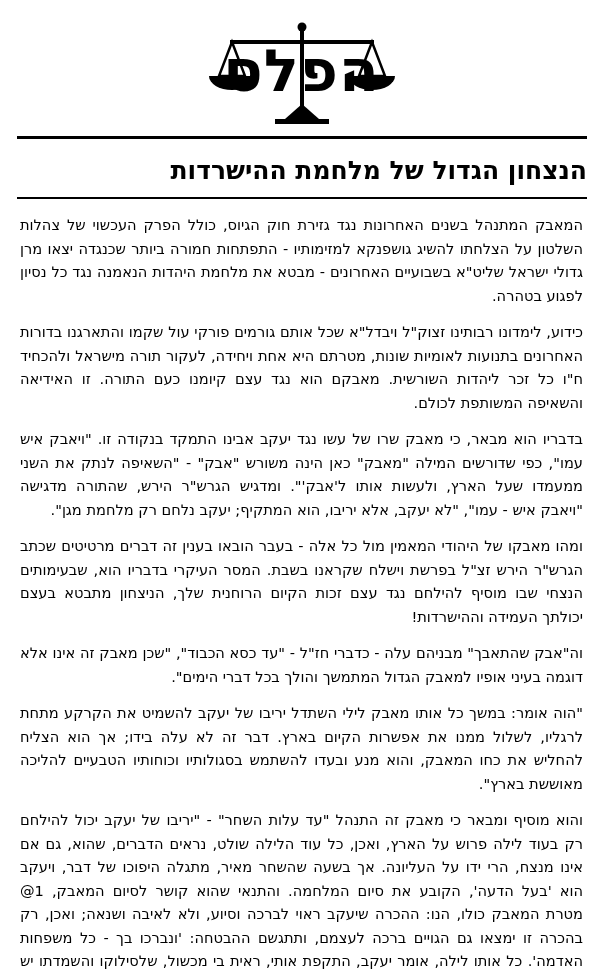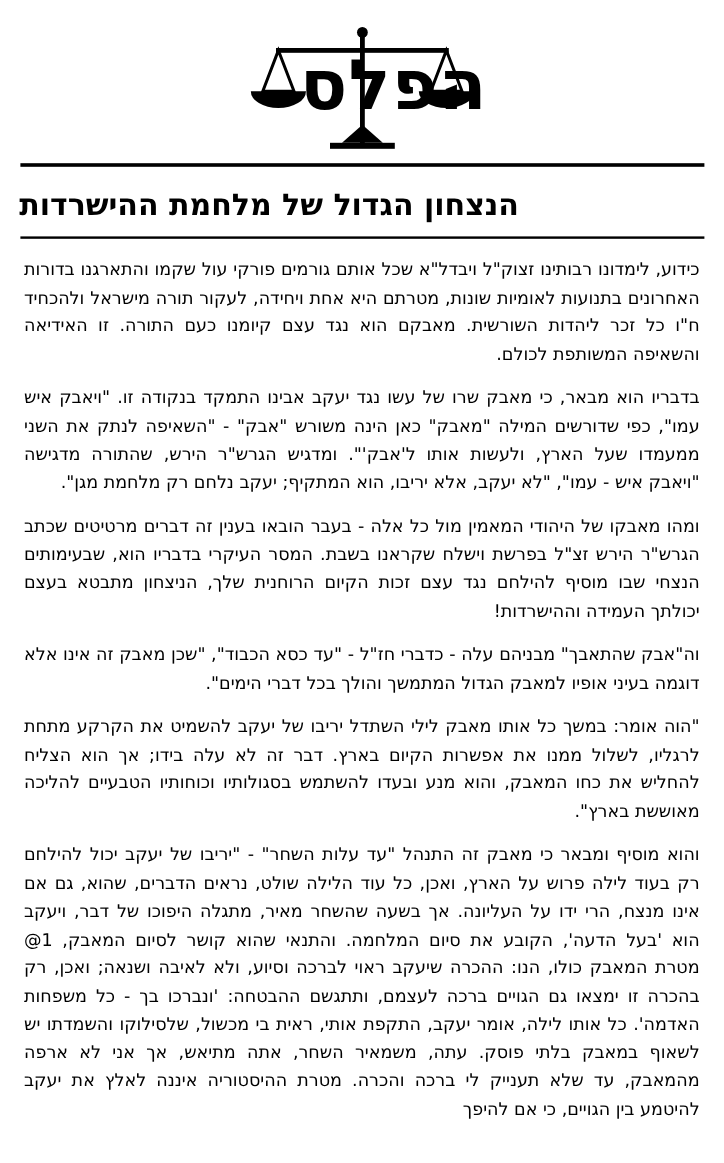--- a/index.html
+++ b/index.html
@@ -33,21 +33,21 @@
   .logo-wrap {
     position: relative;
     width: 210px;
     height: 112px;
   }
   .logo-title {
     position: absolute;
     left: 0;
     right: 0;
     top: 22px;
-    text-align: right;
+    text-align: center;
     font-family: "DejaVu Sans", sans-serif;
     font-weight: bold;
     font-size: 58px;
     line-height: 62px;
     letter-spacing: 1px;
     color: #000000;
     direction: rtl;
   }
   .scale-svg {
     position: absolute;
@@ -57,21 +57,21 @@
   }
   .rule-top {
     margin: 6px auto 0 auto;
     width: 570px;
     height: 3px;
     background: #000000;
   }
   
   .headline {
     direction: rtl;
-    text-align: left;
+    text-align: right;
     font-family: "DejaVu Sans", sans-serif;
     font-weight: bold;
     font-size: 25px;
     line-height: 32px;
     margin-top: 16px;
     margin-bottom: 10px;
     color: #000000;
   }
   .rule-under-headline {
     margin: 0 auto 14px auto;
@@ -128,20 +128,21 @@
       </svg>
       <div class="logo-title">הפלס</div>
     </div>
     <div class="rule-top"></div>
   </div>
 
   <h1 class="headline">הנצחון הגדול של מלחמת ההישרדות</h1>
   <div class="rule-under-headline"></div>
 
   <div class="article">
+    <p>המאבק המתנהל בשנים האחרונות נגד גזירת חוק הגיוס, כולל הפרק העכשוי של צהלות השלטון על הצלחתו להשיג גושפנקא למזימותיו - התפתחות חמורה ביותר שכנגדה יצאו מרן גדולי ישראל שליט"א בשבועיים האחרונים - מבטא את מלחמת היהדות הנאמנה נגד כל נסיון לפגוע בטהרה.</p>
     <p>כידוע, לימדונו רבותינו זצוק"ל ויבדל"א שכל אותם גורמים פורקי עול שקמו והתארגנו בדורות האחרונים בתנועות לאומיות שונות, מטרתם היא אחת ויחידה, לעקור תורה מישראל ולהכחיד ח"ו כל זכר ליהדות השורשית. מאבקם הוא נגד עצם קיומנו כעם התורה. זו האידיאה והשאיפה המשותפת לכולם.</p>
     <p>בדבריו הוא מבאר, כי מאבק שרו של עשו נגד יעקב אבינו התמקד בנקודה זו. "ויאבק איש עמו", כפי שדורשים המילה "מאבק" כאן הינה משורש "אבק" - "השאיפה לנתק את השני ממעמדו שעל הארץ, ולעשות אותו ל'אבק'". ומדגיש הגרש"ר הירש, שהתורה מדגישה "ויאבק איש - עמו", "לא יעקב, אלא יריבו, הוא המתקיף; יעקב נלחם רק מלחמת מגן".</p>
     <p>ומהו מאבקו של היהודי המאמין מול כל אלה - בעבר הובאו בענין זה דברים מרטיטים שכתב הגרש"ר הירש זצ"ל בפרשת וישלח שקראנו בשבת. המסר העיקרי בדבריו הוא, שבעימותים הנצחי שבו מוסיף להילחם נגד עצם זכות הקיום הרוחנית שלך, הניצחון מתבטא בעצם יכולתך העמידה וההישרדות!</p>
     <p class="tight">וה"אבק שהתאבך" מבניהם עלה - כדברי חז"ל - "עד כסא הכבוד", "שכן מאבק זה אינו אלא דוגמה בעיני אופיו למאבק הגדול המתמשך והולך בכל דברי הימים".</p>
     <p class="tight">"הוה אומר: במשך כל אותו מאבק לילי השתדל יריבו של יעקב להשמיט את הקרקע מתחת לרגליו, לשלול ממנו את אפשרות הקיום בארץ. דבר זה לא עלה בידו; אך הוא הצליח להחליש את כחו המאבק, והוא מנע ובעדו להשתמש בסגולותיו וכוחותיו הטבעיים להליכה מאוששת בארץ".</p>
     <p>והוא מוסיף ומבאר כי מאבק זה התנהל "עד עלות השחר" - "יריבו של יעקב יכול להילחם רק בעוד לילה פרוש על הארץ, ואכן, כל עוד הלילה שולט, נראים הדברים, שהוא, גם אם אינו מנצח, הרי ידו על העליונה. אך בשעה שהשחר מאיר, מתגלה היפוכו של דבר, ויעקב הוא 'בעל הדעה', הקובע את סיום המלחמה. והתנאי שהוא קושר לסיום המאבק, 1@ מטרת המאבק כולו, הנו: ההכרה שיעקב ראוי לברכה וסיוע, ולא לאיבה ושנאה; ואכן, רק בהכרה זו ימצאו גם הגויים ברכה לעצמם, ותתגשם ההבטחה: 'ונברכו בך - כל משפחות האדמה'. כל אותו לילה, אומר יעקב, התקפת אותי, ראית בי מכשול, שלסילוקו והשמדתו יש לשאוף במאבק בלתי פוסק. עתה, משמאיר השחר, אתה מתיאש, אך אני לא ארפה מהמאבק, עד שלא תענייק לי ברכה והכרה. מטרת ההיסטוריה איננה לאלץ את יעקב להיטמע בין הגויים, כי אם להיפך</p>
   </div>
 
 </div>
 

